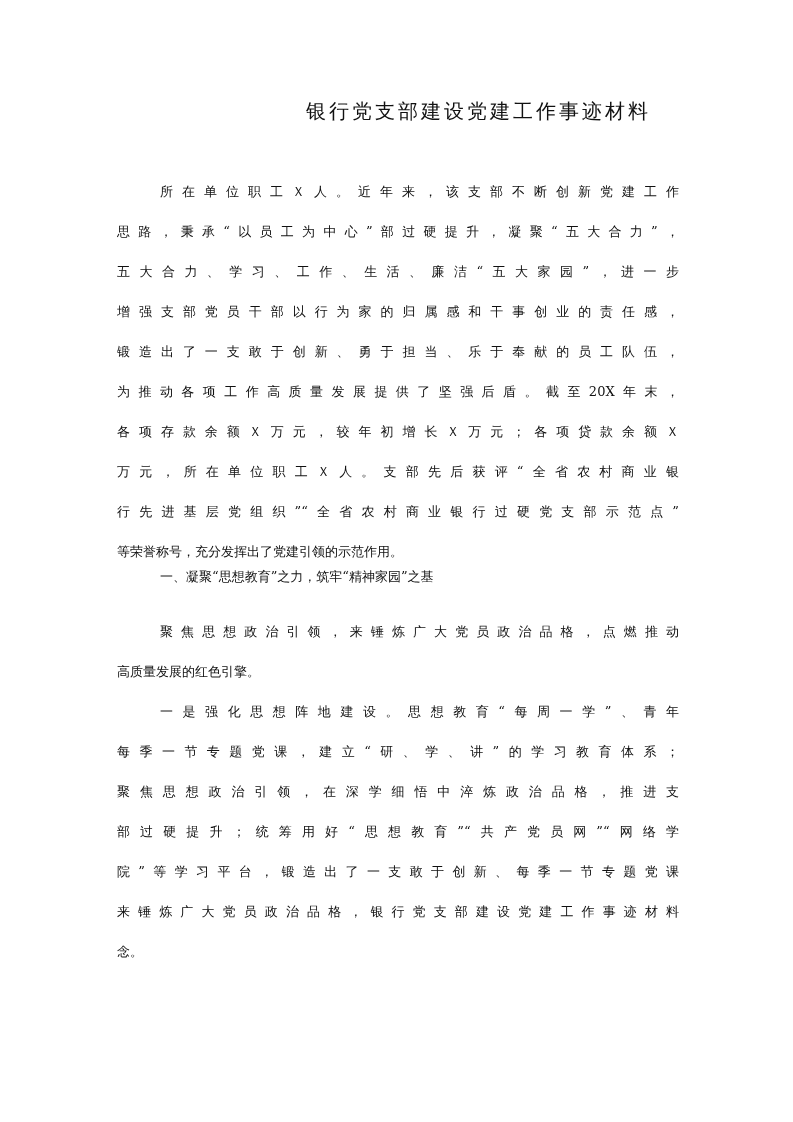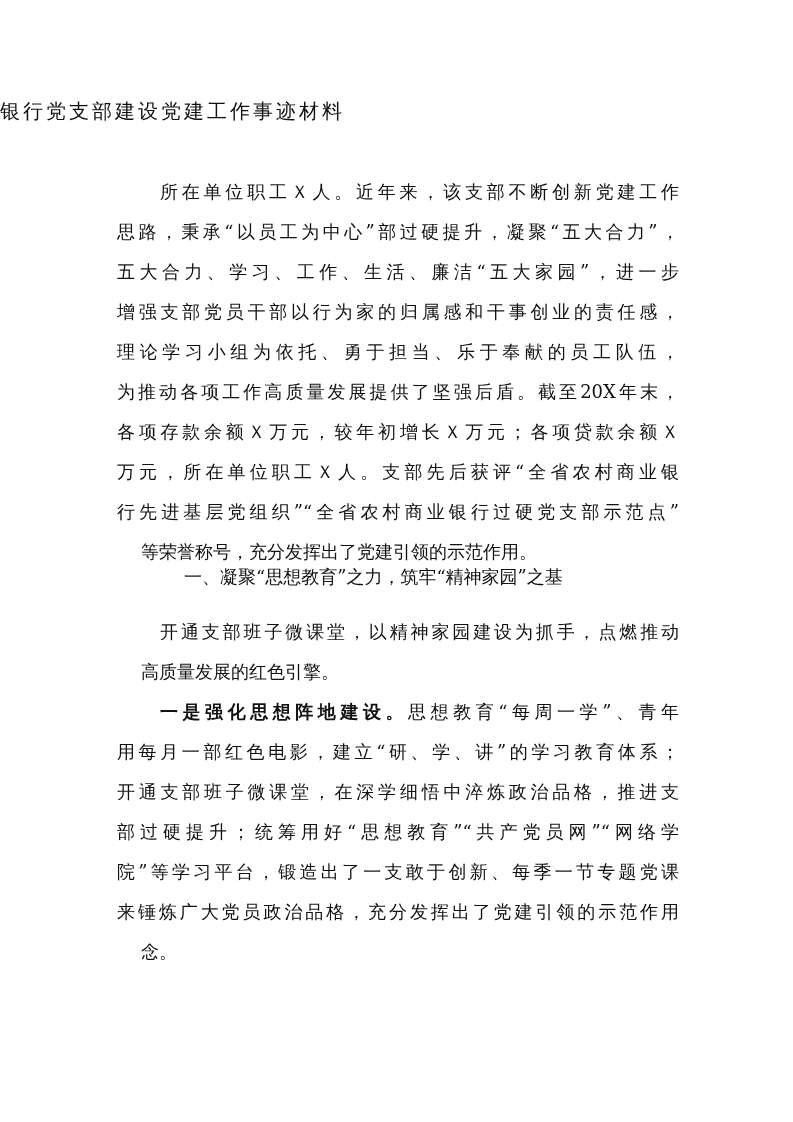--- a/index.html
+++ b/index.html
@@ -1,48 +1,48 @@
 <!DOCTYPE html>
 <html><head>
 <meta charset="utf-8">
 <style>
   html, body { margin:0; padding:0; background:#ffffff; }
   body { width:793px; height:1122px; position:relative; overflow:hidden;
          font-family: "DejaVu Serif", "Liberation Serif", serif; color:#111; }
-  .title { position:absolute; top:98px; left:0; width:651px; text-align:left;
+  .title { position:absolute; top:98px; left:0; width:651px; text-align:right;
            font-size:20px; letter-spacing:3px; }
-  .line { position:absolute; left:117px; width:562px; font-size:18px; height:28px;
+  .line { position:absolute; left:117px; width:562px; font-size:13px; height:28px;
           line-height:28px; white-space:nowrap; text-align:justify; text-align-last:justify; }
-  .line.last { text-align-last:left;margin-left:24px; }
+  .line.last { text-align-last:left; }
   .indent { left:160px; width:519px; }
-  b { font-weight:bold; }
+  b { font-weight:normal; }
 </style>
 </head>
 <body>
 
 <div>
   <div class="title">银行党支部建设党建工作事迹材料</div>
 
   <div class="line indent" style="top:178px">所在单位职工Ｘ人。近年来，该支部不断创新党建工作</div>
   <div class="line" style="top:218px">思路，秉承“以员工为中心”部过硬提升，凝聚“五大合力”，</div>
   <div class="line" style="top:258px">五大合力、学习、工作、生活、廉洁“五大家园”，进一步</div>
   <div class="line" style="top:298px">增强支部党员干部以行为家的归属感和干事创业的责任感，</div>
-  <div class="line" style="top:338px">理论学习小组为依托、勇于担当、乐于奉献的员工队伍，</div>
+  <div class="line" style="top:338px">锻造出了一支敢于创新、勇于担当、乐于奉献的员工队伍，</div>
   <div class="line" style="top:378px">为推动各项工作高质量发展提供了坚强后盾。截至20X年末，</div>
   <div class="line" style="top:418px">各项存款余额Ｘ万元，较年初增长Ｘ万元；各项贷款余额Ｘ</div>
   <div class="line" style="top:458px">万元，所在单位职工Ｘ人。支部先后获评“全省农村商业银</div>
   <div class="line" style="top:498px">行先进基层党组织”“全省农村商业银行过硬党支部示范点”</div>
   <div class="line last" style="top:538px">等荣誉称号，充分发挥出了党建引领的示范作用。</div>
 
   <div class="line indent last" style="top:563px">一、凝聚“思想教育”之力，筑牢“精神家园”之基</div>
-  <div class="line indent" style="top:618px">开通支部班子微课堂，以精神家园建设为抓手，点燃推动</div>
+  <div class="line indent" style="top:618px">聚焦思想政治引领，来锤炼广大党员政治品格，点燃推动</div>
   <div class="line last" style="top:658px">高质量发展的红色引擎。</div>
 
   <div class="line indent" style="top:698px">
     <b>一是强化思想阵地建设。</b><span>思想教育“每周一学”、青年</span>
   </div>
-  <div class="line" style="top:738px">用每月一部红色电影，建立“研、学、讲”的学习教育体系；</div>
-  <div class="line" style="top:778px">开通支部班子微课堂，在深学细悟中淬炼政治品格，推进支</div>
+  <div class="line" style="top:738px">每季一节专题党课，建立“研、学、讲”的学习教育体系；</div>
+  <div class="line" style="top:778px">聚焦思想政治引领，在深学细悟中淬炼政治品格，推进支</div>
   <div class="line" style="top:818px">部过硬提升；统筹用好“思想教育”“共产党员网”“网络学</div>
   <div class="line" style="top:858px">院”等学习平台，锻造出了一支敢于创新、每季一节专题党课</div>
-  <div class="line" style="top:898px">来锤炼广大党员政治品格，充分发挥出了党建引领的示范作用</div>
+  <div class="line" style="top:898px">来锤炼广大党员政治品格，银行党支部建设党建工作事迹材料</div>
   <div class="line last" style="top:938px">念。</div>
 </div>
 
 </body></html>

